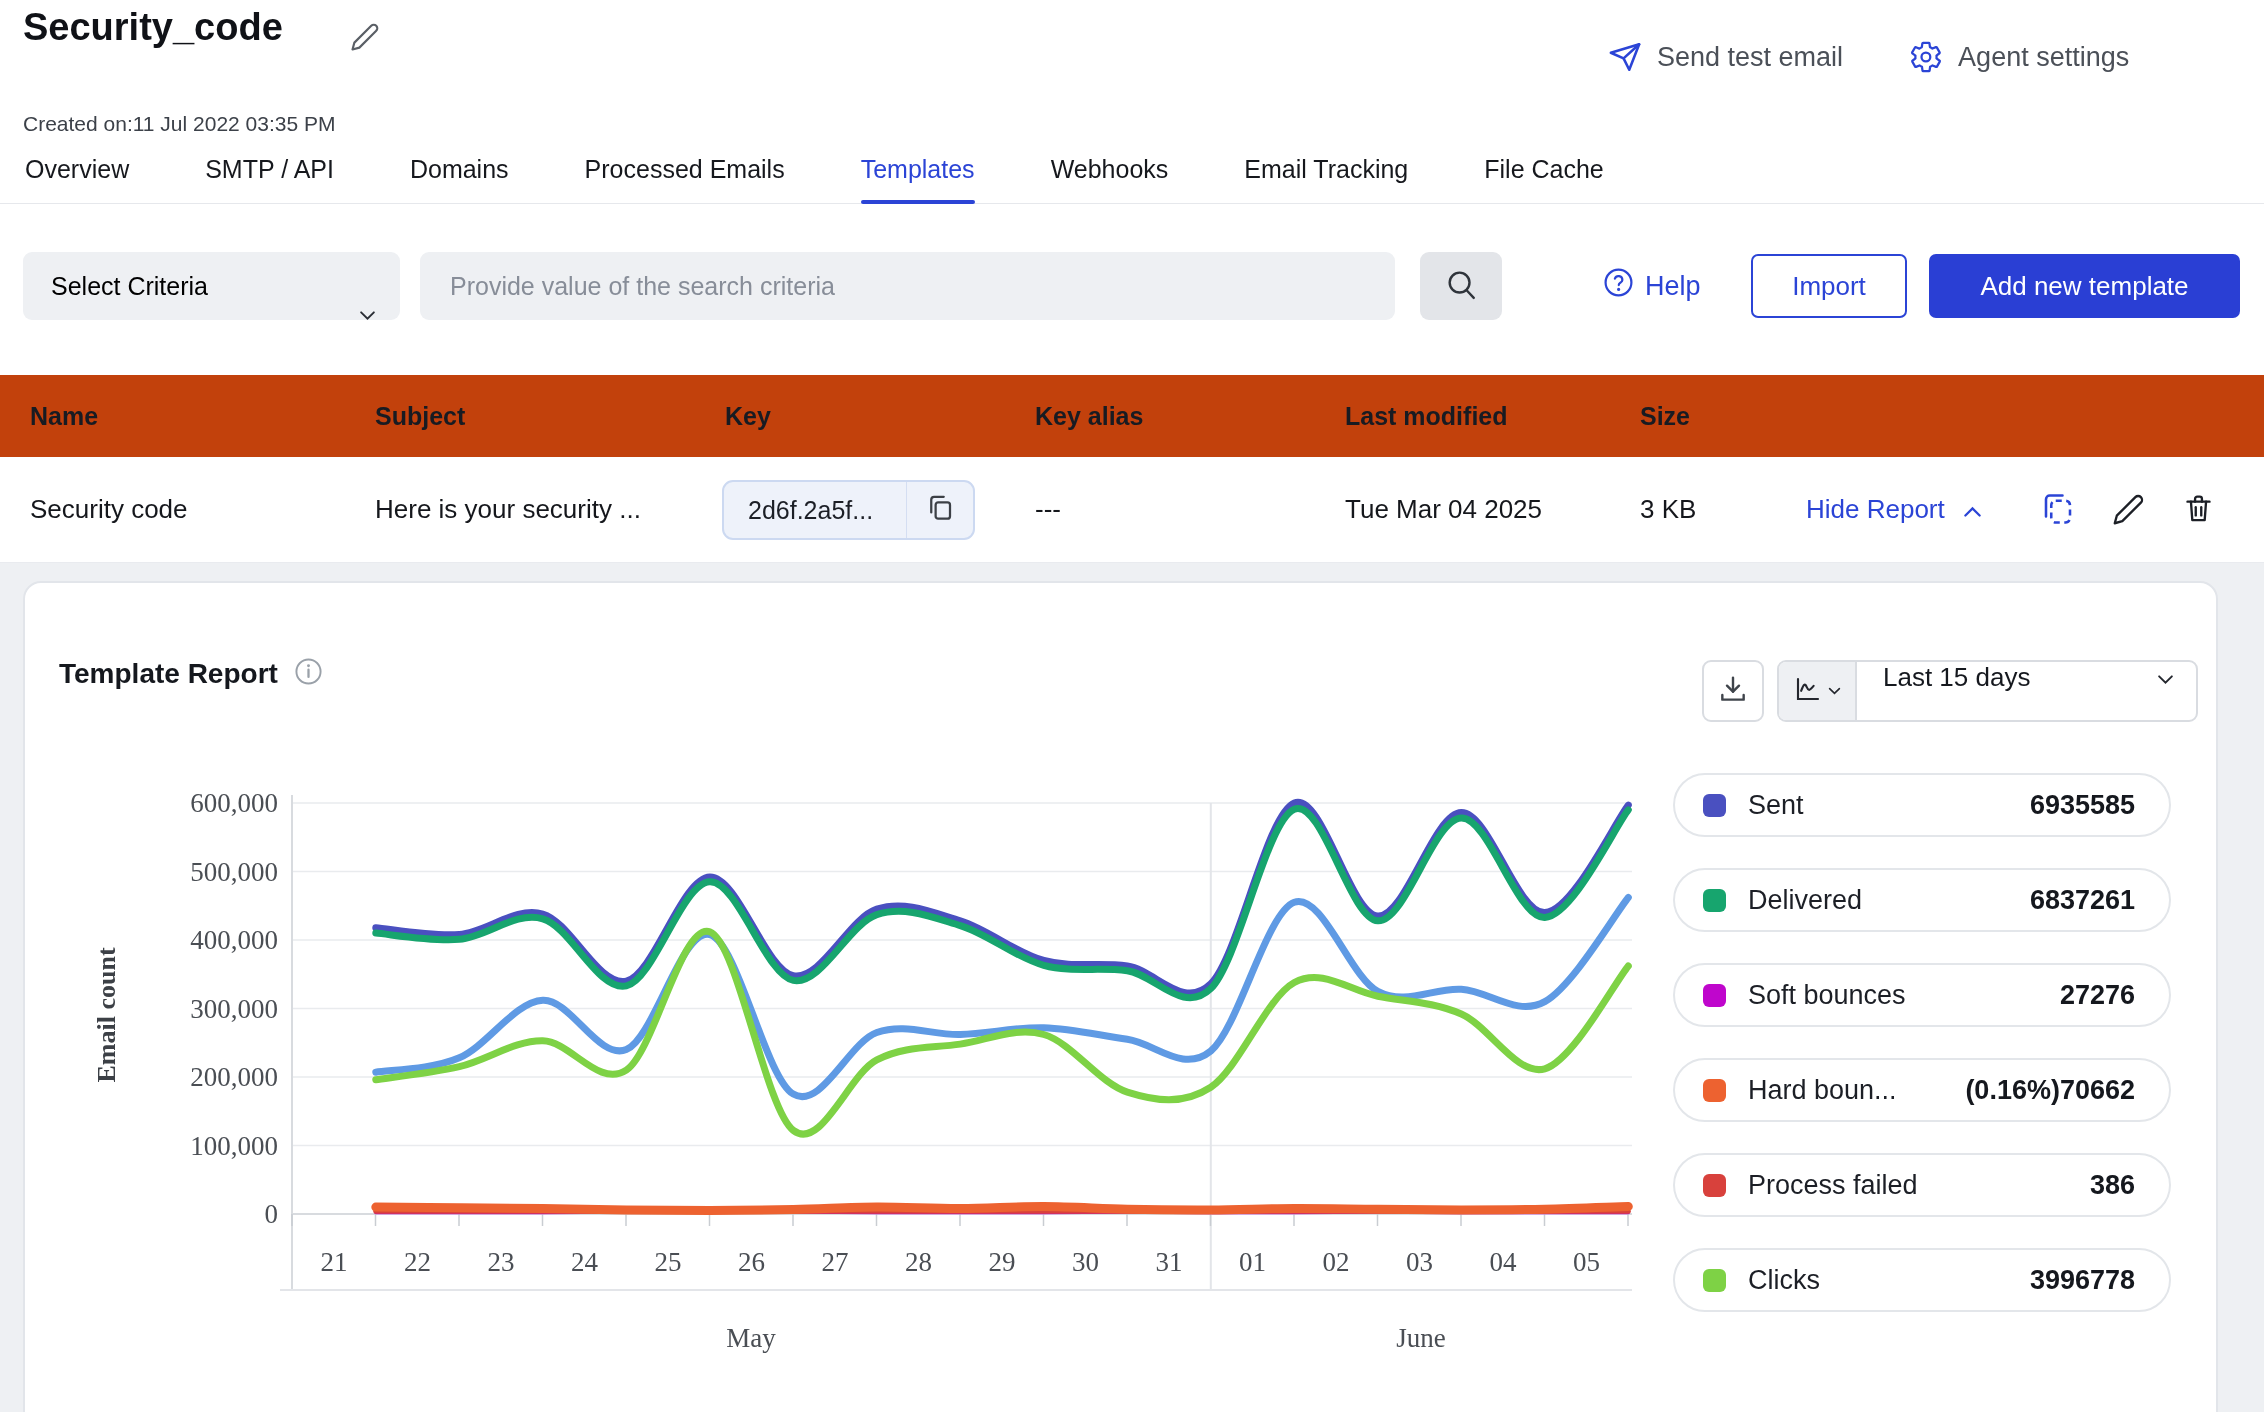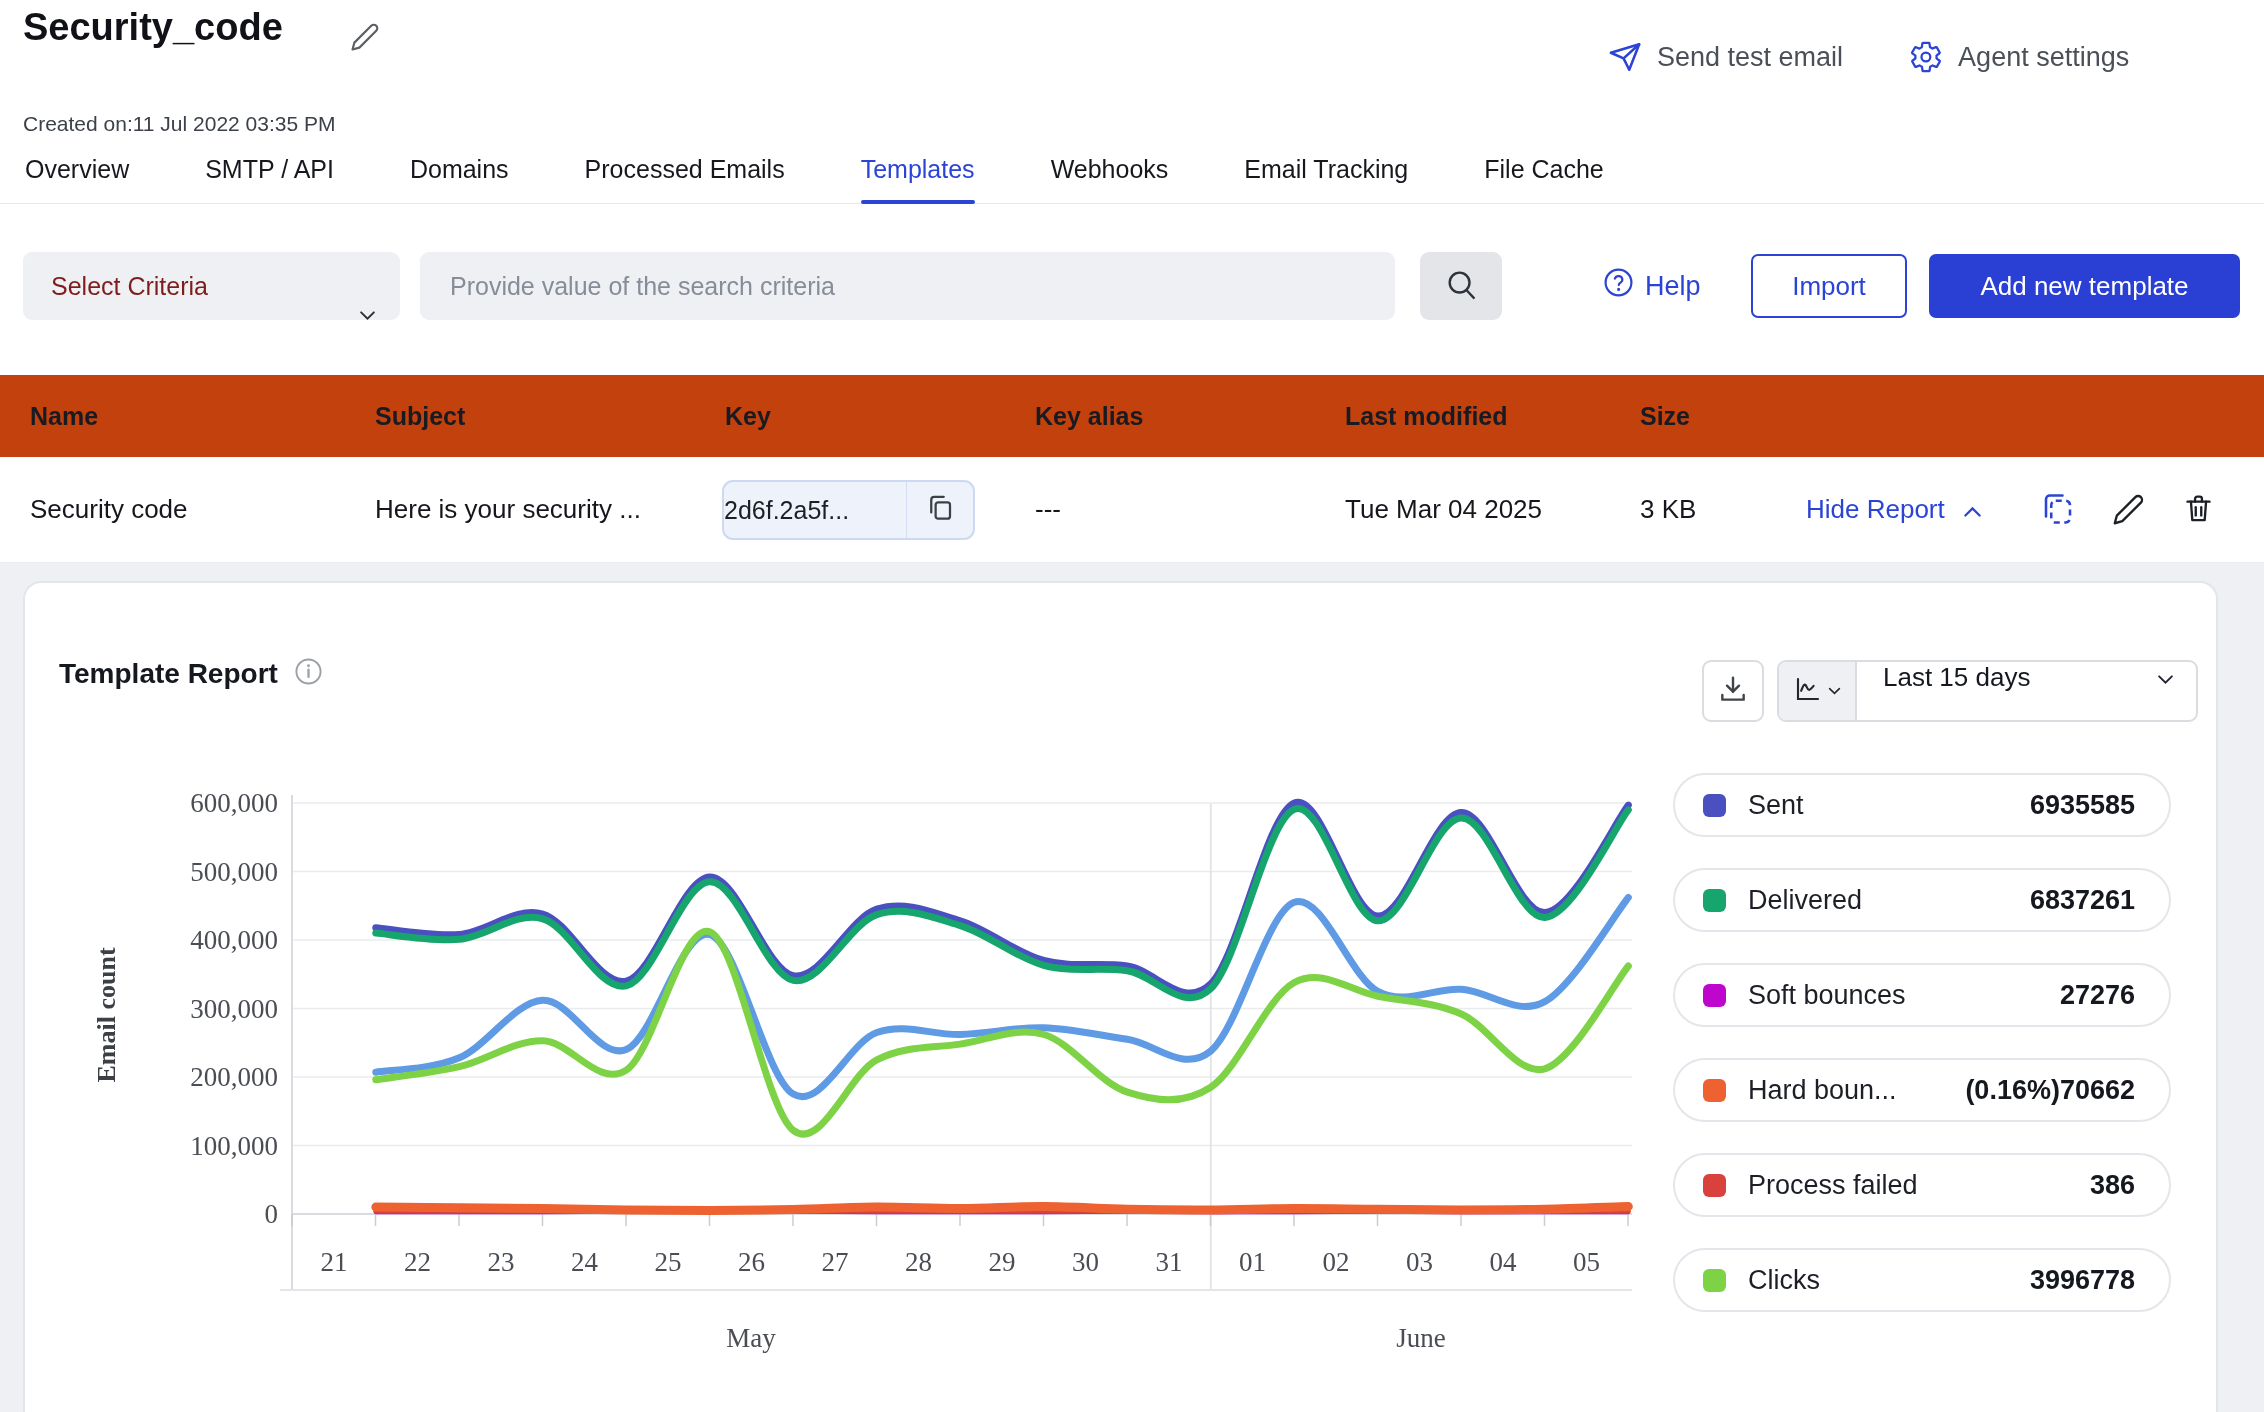--- a/index.html
+++ b/index.html
@@ -18,21 +18,21 @@
   
   .tabs{position:absolute;left:0;top:152px;width:2264px;height:52px;box-sizing:border-box;
         border-bottom:1px solid #e6e8ec;display:flex;gap:76px;padding-left:25px;}
   .tab{position:relative;font-size:25px;color:#16181d;padding-bottom:14px;line-height:34px;cursor:pointer;white-space:nowrap;}
   .tab.active{color:#2b44d6;}
   .tab.active::after{content:'';position:absolute;left:0;right:0;bottom:-1px;height:4px;background:#2b44d6;border-radius:3px;}
 
   
   .search-row{position:absolute;left:23px;top:252px;width:2218px;height:68px;}
   .criteria-select{position:absolute;left:0;top:0;width:377px;height:68px;background:#eef0f3;border-radius:9px;
-        font-size:25px;color:#7f1d1d;line-height:68px;padding-left:28px;box-sizing:border-box;cursor:pointer;}
+        font-size:25px;color:#000000;line-height:68px;padding-left:28px;box-sizing:border-box;cursor:pointer;}
   .criteria-select .caret{position:absolute;right:24px;top:27px;}
   .search-input{position:absolute;left:397px;top:0;width:975px;height:68px;background:#eef0f3;border:none;border-radius:9px;
         font-size:25px;color:#33373f;padding:0 30px;box-sizing:border-box;outline:none;font-family:inherit;}
   .search-input::placeholder{color:#878d98;}
   .search-btn{position:absolute;left:1397px;top:0;width:82px;height:68px;background:#e3e5e9;border-radius:9px;
         display:flex;align-items:center;justify-content:center;cursor:pointer;}
   .help-link{position:absolute;left:1580px;top:0;height:68px;display:flex;align-items:center;gap:11px;
         color:#2b44d6;font-size:27px;cursor:pointer;}
   .import-btn{position:absolute;left:1728px;top:2px;width:156px;height:64px;border:2px solid #2b44d6;border-radius:7px;
         color:#2b44d6;font-size:26px;display:flex;align-items:center;justify-content:center;box-sizing:border-box;
@@ -41,21 +41,21 @@
         color:#fff;font-size:26px;display:flex;align-items:center;justify-content:center;cursor:pointer;}
 
   
   .tbl-header{position:absolute;left:0;top:375px;width:2264px;height:82px;background:#c2410c;}
   .tbl-header .th{position:absolute;top:0;line-height:82px;font-size:25px;font-weight:700;color:#181b22;white-space:nowrap;}
   .tbl-row{position:absolute;left:0;top:457px;width:2264px;height:106px;background:#fff;border-bottom:1px solid #e9ebef;box-sizing:border-box;}
   .tbl-row .td{position:absolute;top:0;line-height:105px;font-size:26px;color:#15171c;white-space:nowrap;}
   .c1{left:30px;} .c2{left:375px;} .c3{left:725px;} .c4{left:1035px;} .c5{left:1345px;} .c6{left:1640px;}
   .key-chip{position:absolute;left:722px;top:23px;width:253px;height:60px;background:#eef2fa;border:2px solid #ccd9f1;
         border-radius:11px;box-sizing:border-box;display:flex;align-items:center;}
-  .key-chip .key-text{font-size:25px;color:#1c1f26;flex:1;}
+  .key-chip .key-text{font-size:25px;color:#1c1f26;flex:1;margin-left:24px;}
   .key-chip .chip-copy{width:66px;height:100%;border-left:1.5px solid #d4def2;display:flex;align-items:center;justify-content:center;cursor:pointer;}
   .hide-report{position:absolute;left:1806px;top:0;height:105px;display:flex;align-items:center;gap:18px;
         color:#2b44d6;font-size:26px;cursor:pointer;}
   .row-icon{position:absolute;top:34px;cursor:pointer;}
   .icon-dup{left:2040px;} .icon-pencil{left:2112px;top:36px;} .icon-trash{left:2182px;top:35px;}
 
   
   .gray-zone{position:absolute;left:0;top:563px;width:2264px;height:849px;background:#eef0f3;}
   .report-card{position:absolute;left:23px;top:581px;width:2195px;height:900px;background:#fff;
         border:2px solid #e2e5ea;border-radius:18px;box-sizing:border-box;}

